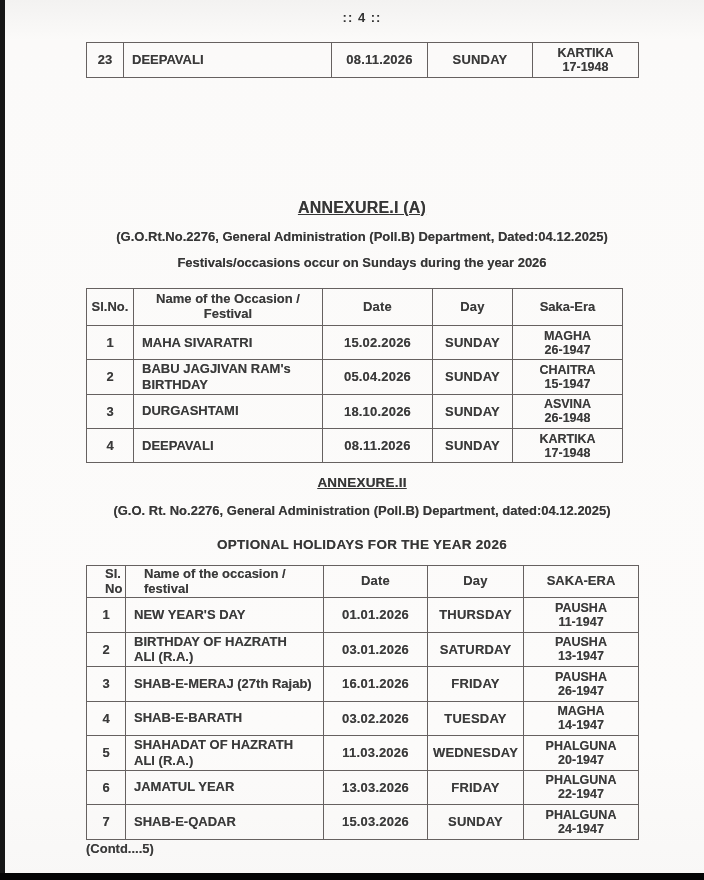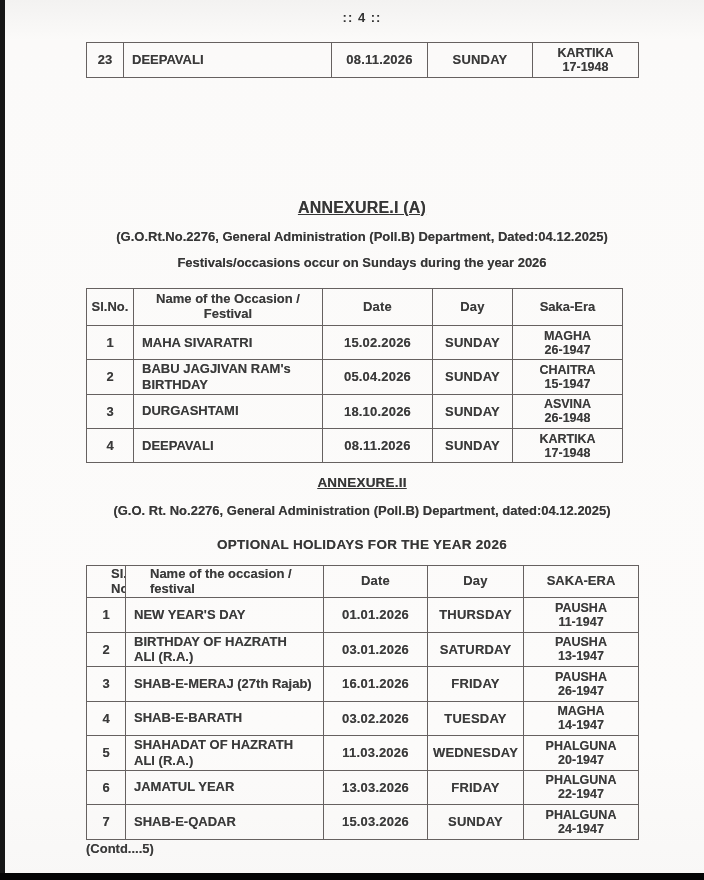--- a/index.html
+++ b/index.html
@@ -38,21 +38,21 @@
   .t1{top:42px;width:552px;}
   .t1 tr{height:34.5px;}
   .t2{top:288px;width:536px;}
   .t2 thead tr{height:37px;}
   .t2 tbody tr{height:34.3px;}
   .t2 th{text-align:center;white-space:pre-line;line-height:1.15;font-weight:600;}
   .t3{top:565px;width:552px;}
   .t3 thead tr{height:32px;}
   .t3 tbody tr{height:34.5px;}
   .t3 th{white-space:pre-line;line-height:1.15;font-weight:600;}
-  .t3 th.c-sl,.t3 th.c-name{text-align:left;padding-left:24px;}
+  .t3 th.c-sl,.t3 th.c-name{text-align:left;padding-left:18px;}
   .t3 th.c-date,.t3 th.c-day,.t3 th.c-saka{text-align:center;}
   .heading{
     position:absolute;left:0;width:100%;text-align:center;
     color:#363636;text-shadow:0 0 0.6px rgba(54,54,54,0.6);
   }
   .annex1-title{top:199px;font-size:16px;font-weight:700;text-decoration:underline;letter-spacing:0.2px;}
   .go-line-1{top:229px;font-size:13px;font-weight:600;}
   .sub-line-1{top:255px;font-size:13px;font-weight:600;}
   .annex2-title{top:475px;font-size:13.5px;font-weight:700;text-decoration:underline;letter-spacing:0.2px;}
   .go-line-2{top:503px;font-size:13px;font-weight:700;}

